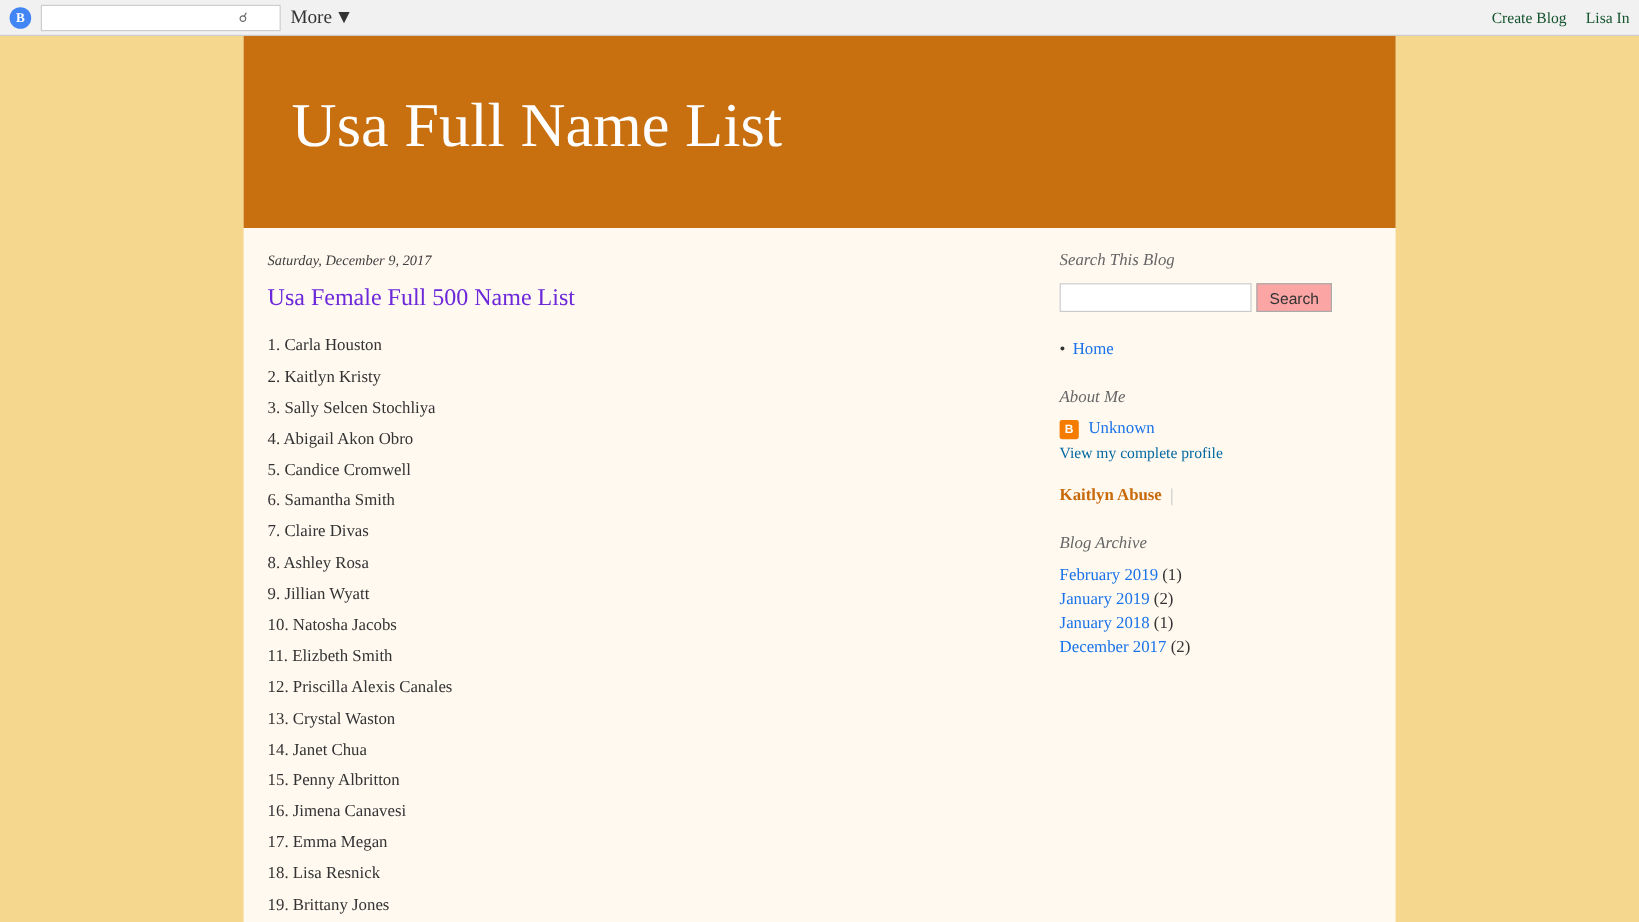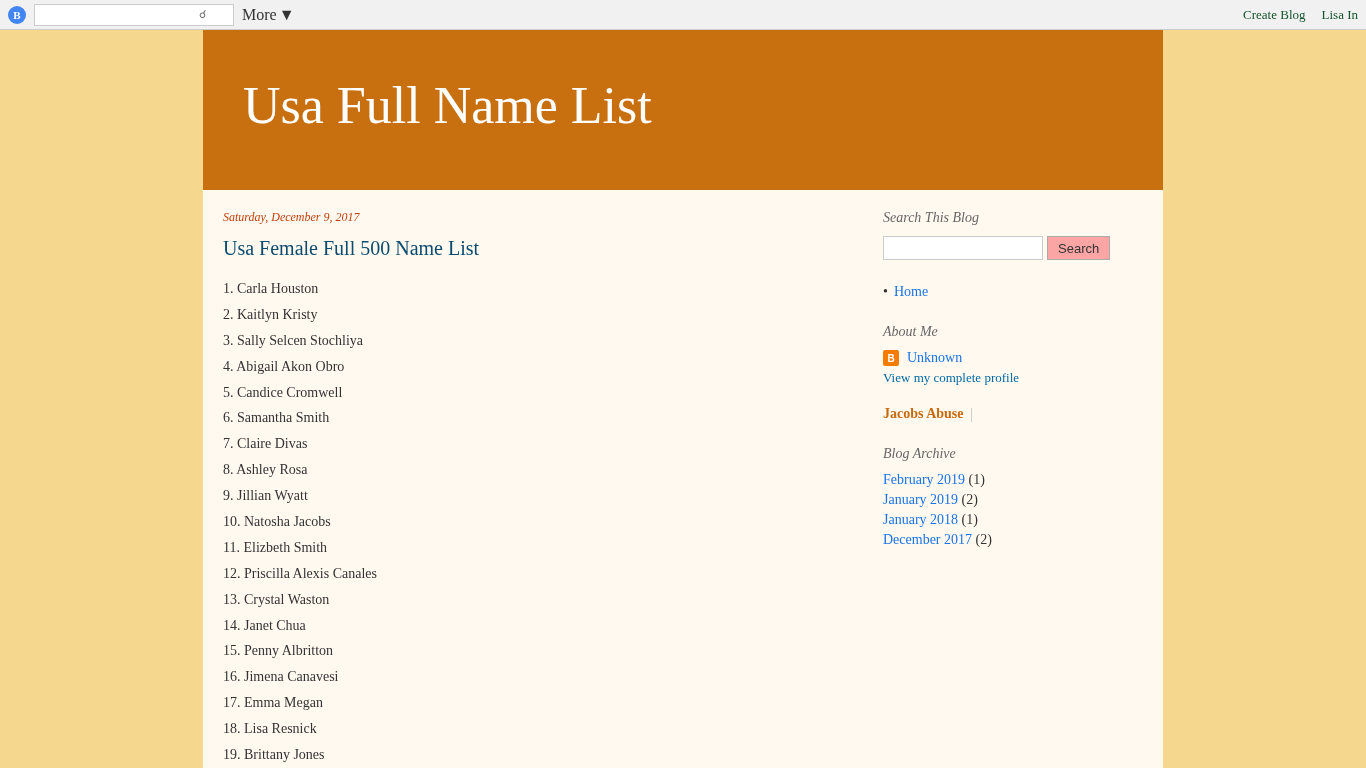--- a/index.html
+++ b/index.html
@@ -109,28 +109,28 @@
     }
 
     
     .blog-posts {
       flex: 1;
       padding-right: 30px;
     }
 
     .post-date {
       font-size: 12px;
-      color: #c2410c;
+      color: #404040;
       font-style: italic;
       margin-bottom: 12px;
     }
 
     .post-title {
       font-size: 20px;
-      color: #0c4a6e;
+      color: #6d28d9;
       font-weight: normal;
       margin-bottom: 16px;
       font-family: Liberation Serif, serif;
     }
 
     .name-list {
       list-style: none;
       padding: 0;
       margin: 0;
       line-height: 1.85;
@@ -355,21 +355,21 @@
         <div class="sidebar-section about-section">
           <div class="sidebar-heading">About Me</div>
           <div class="about-me-row">
             <div class="blogger-icon">B</div>
             <a href="#" class="unknown-link">Unknown</a>
           </div>
           <a href="#" class="profile-link">View my complete profile</a>
         </div>
 
         <div class="sidebar-section">
-          <span class="report-abuse">Jacobs Abuse</span>
+          <span class="report-abuse">Kaitlyn Abuse</span>
           <span class="report-divider"></span>
         </div>
 
         <div class="sidebar-section">
           <div class="sidebar-heading">Blog Archive</div>
           <div>
           <div class="archive-item"><a href="#" class="archive-link">February 2019</a><span class="archive-count"> (1)</span></div>
               <div class="archive-item"><a href="#" class="archive-link">January 2019</a><span class="archive-count"> (2)</span></div>
               <div class="archive-item"><a href="#" class="archive-link">January 2018</a><span class="archive-count"> (1)</span></div>
               <div class="archive-item"><a href="#" class="archive-link">December 2017</a><span class="archive-count"> (2)</span></div>

